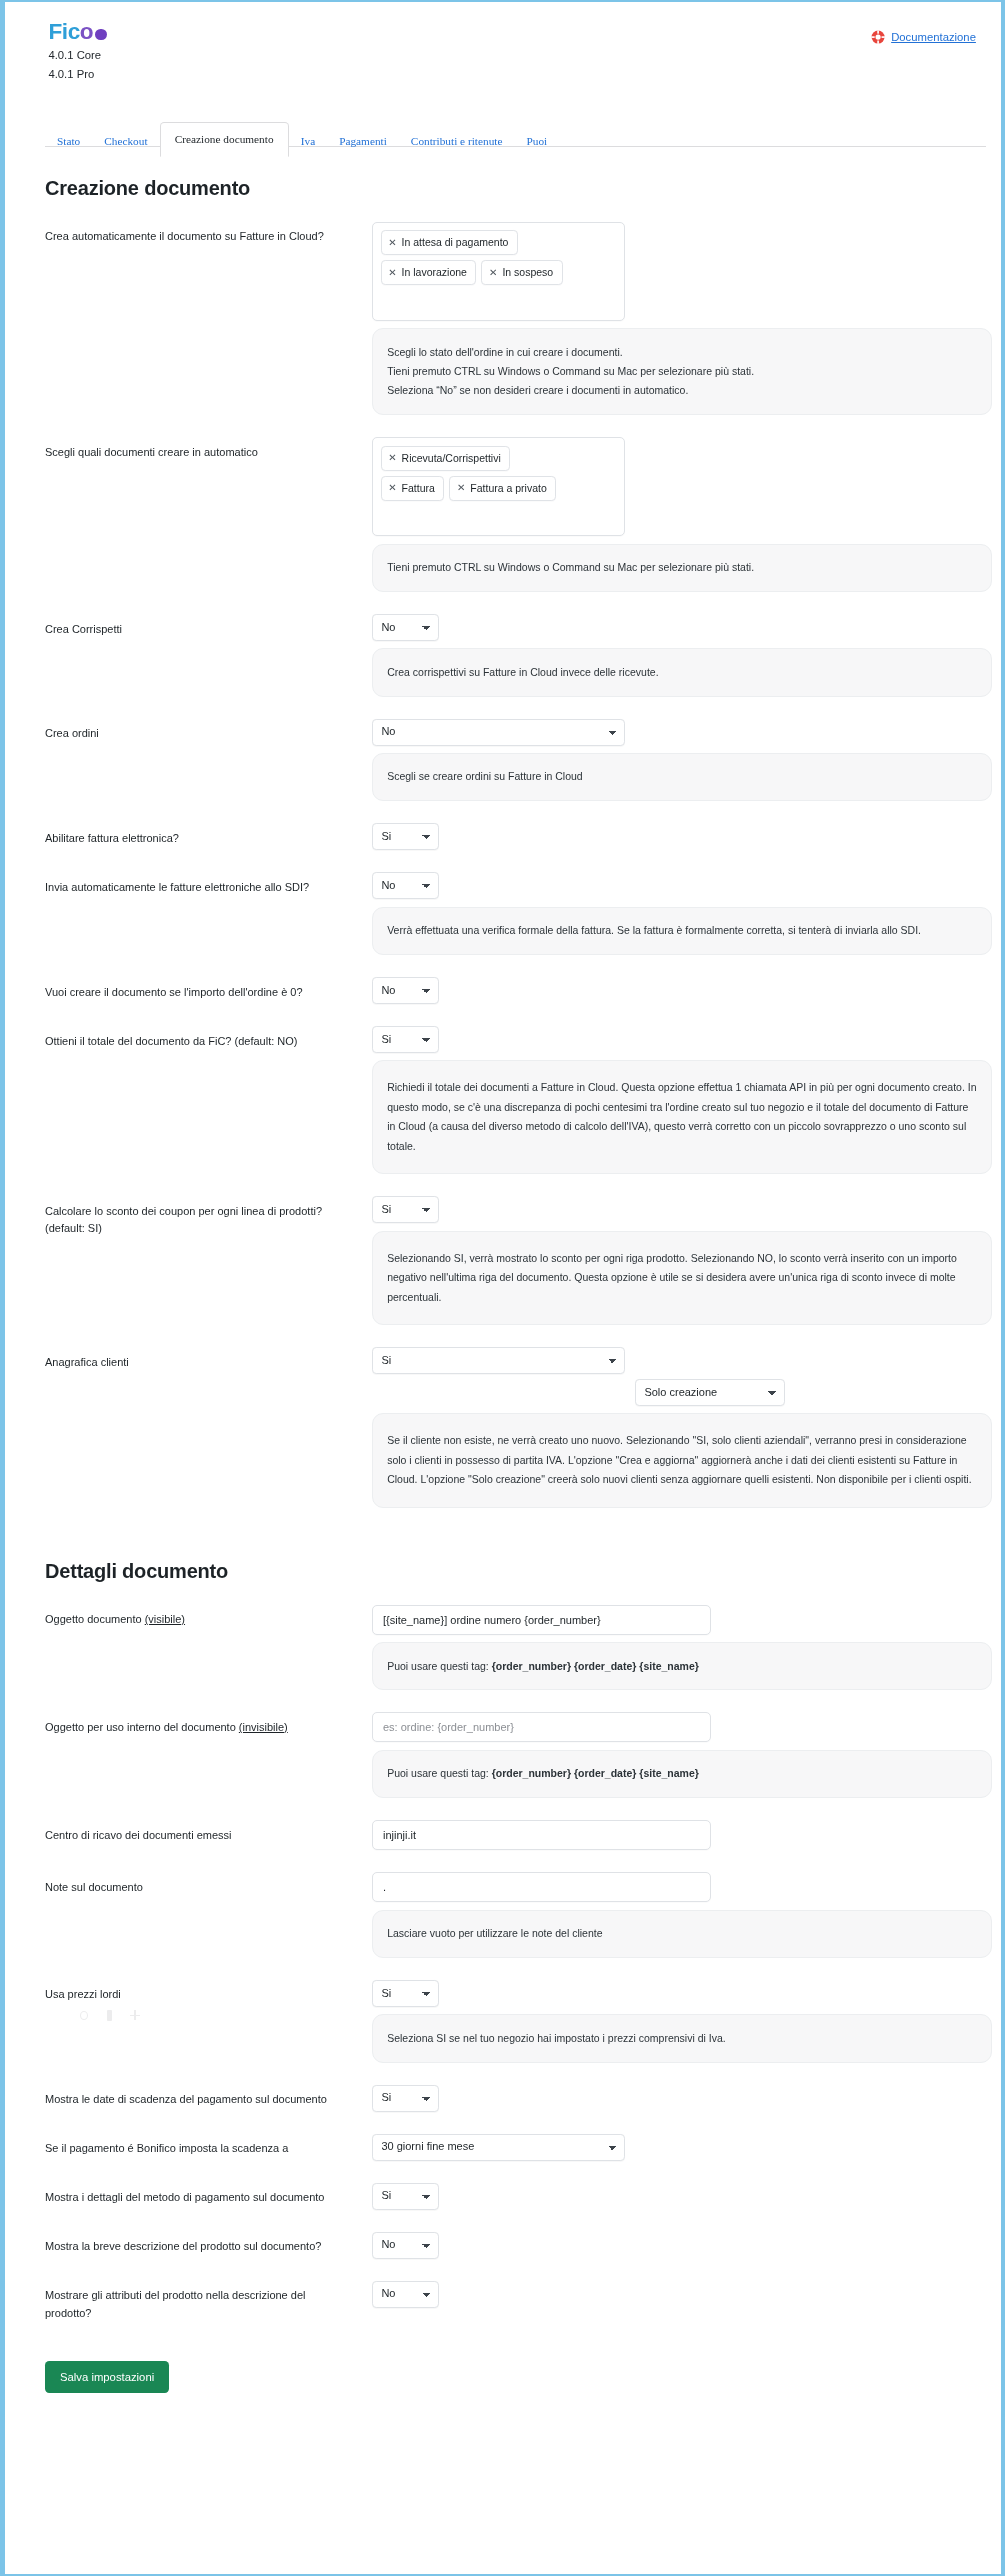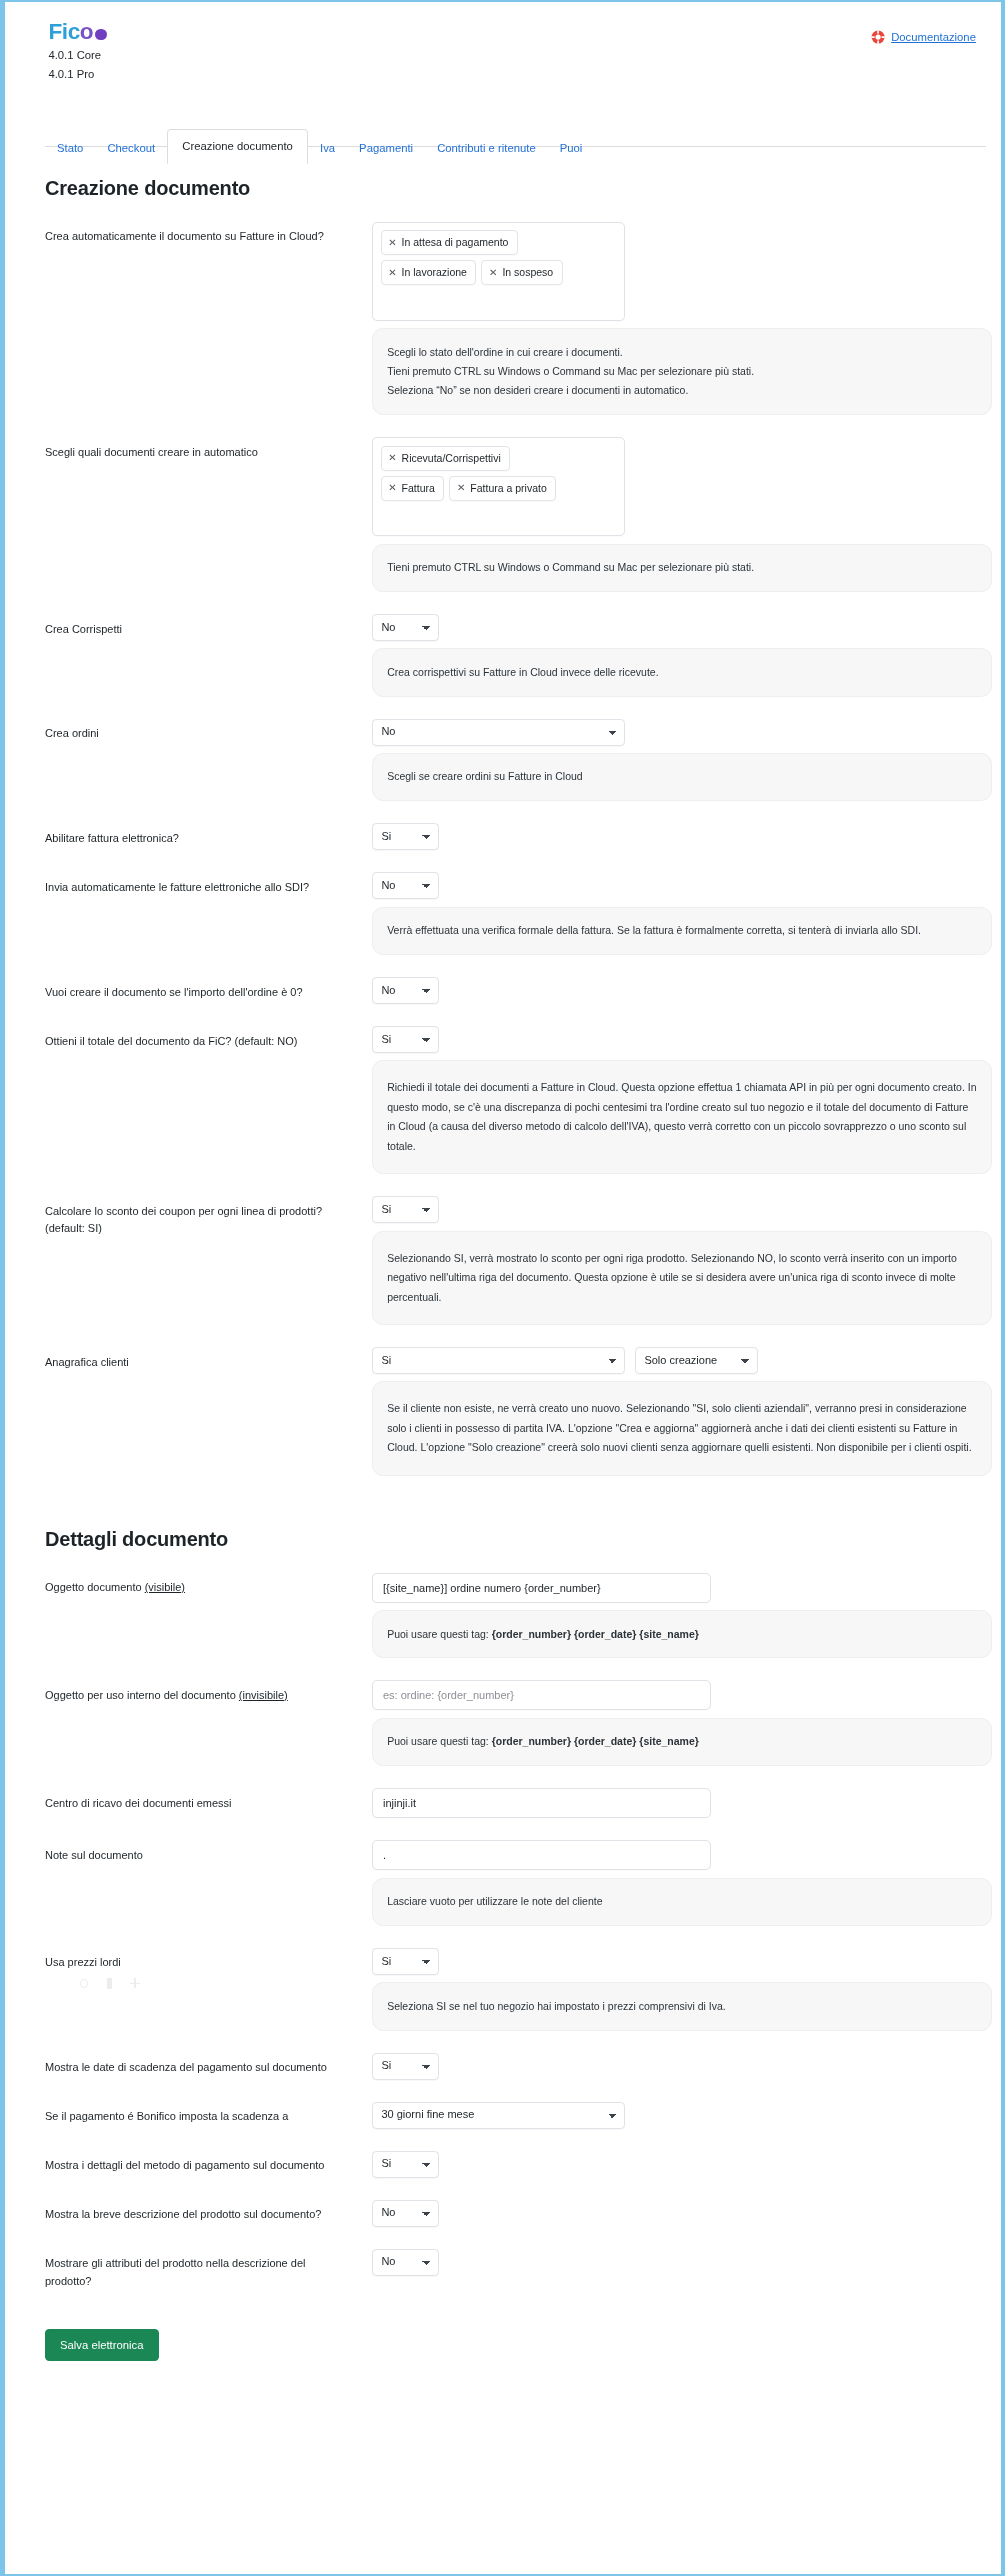--- a/index.html
+++ b/index.html
@@ -84,23 +84,24 @@
     position: relative;
   }
   .tab {
     font-size: 11.3px;
     color: #2271d6;
     padding: 7.5px 11px 8.4px 11px;
     cursor: pointer;
     border: 0.8px solid transparent;
     border-bottom: none;
     position: relative;
-    top: 18px;
+    top: 11px;
     white-space: nowrap;
     line-height: 1.3;
+    font-family: Liberation Serif, serif;
   }
   .tab.active {
     color: #1d2327;
     background: #ffffff;
     border: 0.8px solid #dcdcde;
     border-bottom: 0.8px solid #ffffff;
     border-radius: 4.2px 4.2px 0 0;
     padding: 8.4px 14.2px 9.2px 14.2px;
   }
 
@@ -152,21 +153,21 @@
     background-position:
       calc(100% - 11.7px) 11px,
       calc(100% - 7.5px) 11px;
     background-size: 4.2px 4.2px, 4.2px 4.2px;
     background-repeat: no-repeat;
     box-shadow: 0 0.8px 0.8px rgba(0,0,0,.03);
     cursor: pointer;
   }
   select.narrow { width: 67px; }
   select.wide { width: 253px; }
-  select.mid { width: 123px; }
+  select.mid { width: 150px; margin-top: 32px; }
 
   
   input[type="text"] {
     font-family: "Liberation Sans", sans-serif;
     font-size: 11px;
     color: #1d2327;
     background: #ffffff;
     border: 0.8px solid #dfe2e6;
     border-radius: 5px;
     padding: 7.5px 10px;
@@ -565,17 +566,17 @@
       <div class="label">Mostrare gli attributi del prodotto nella descrizione del prodotto?</div>
       <div class="field">
         <select class="narrow">
           <option>No</option>
         </select>
       </div>
     </div>
   </div>
 
   <div class="save-wrap">
-    <button class="save-btn">Salva elettronica</button>
+    <button class="save-btn">Salva impostazioni</button>
   </div>
 
 </div>
 
 
 </body></html>

